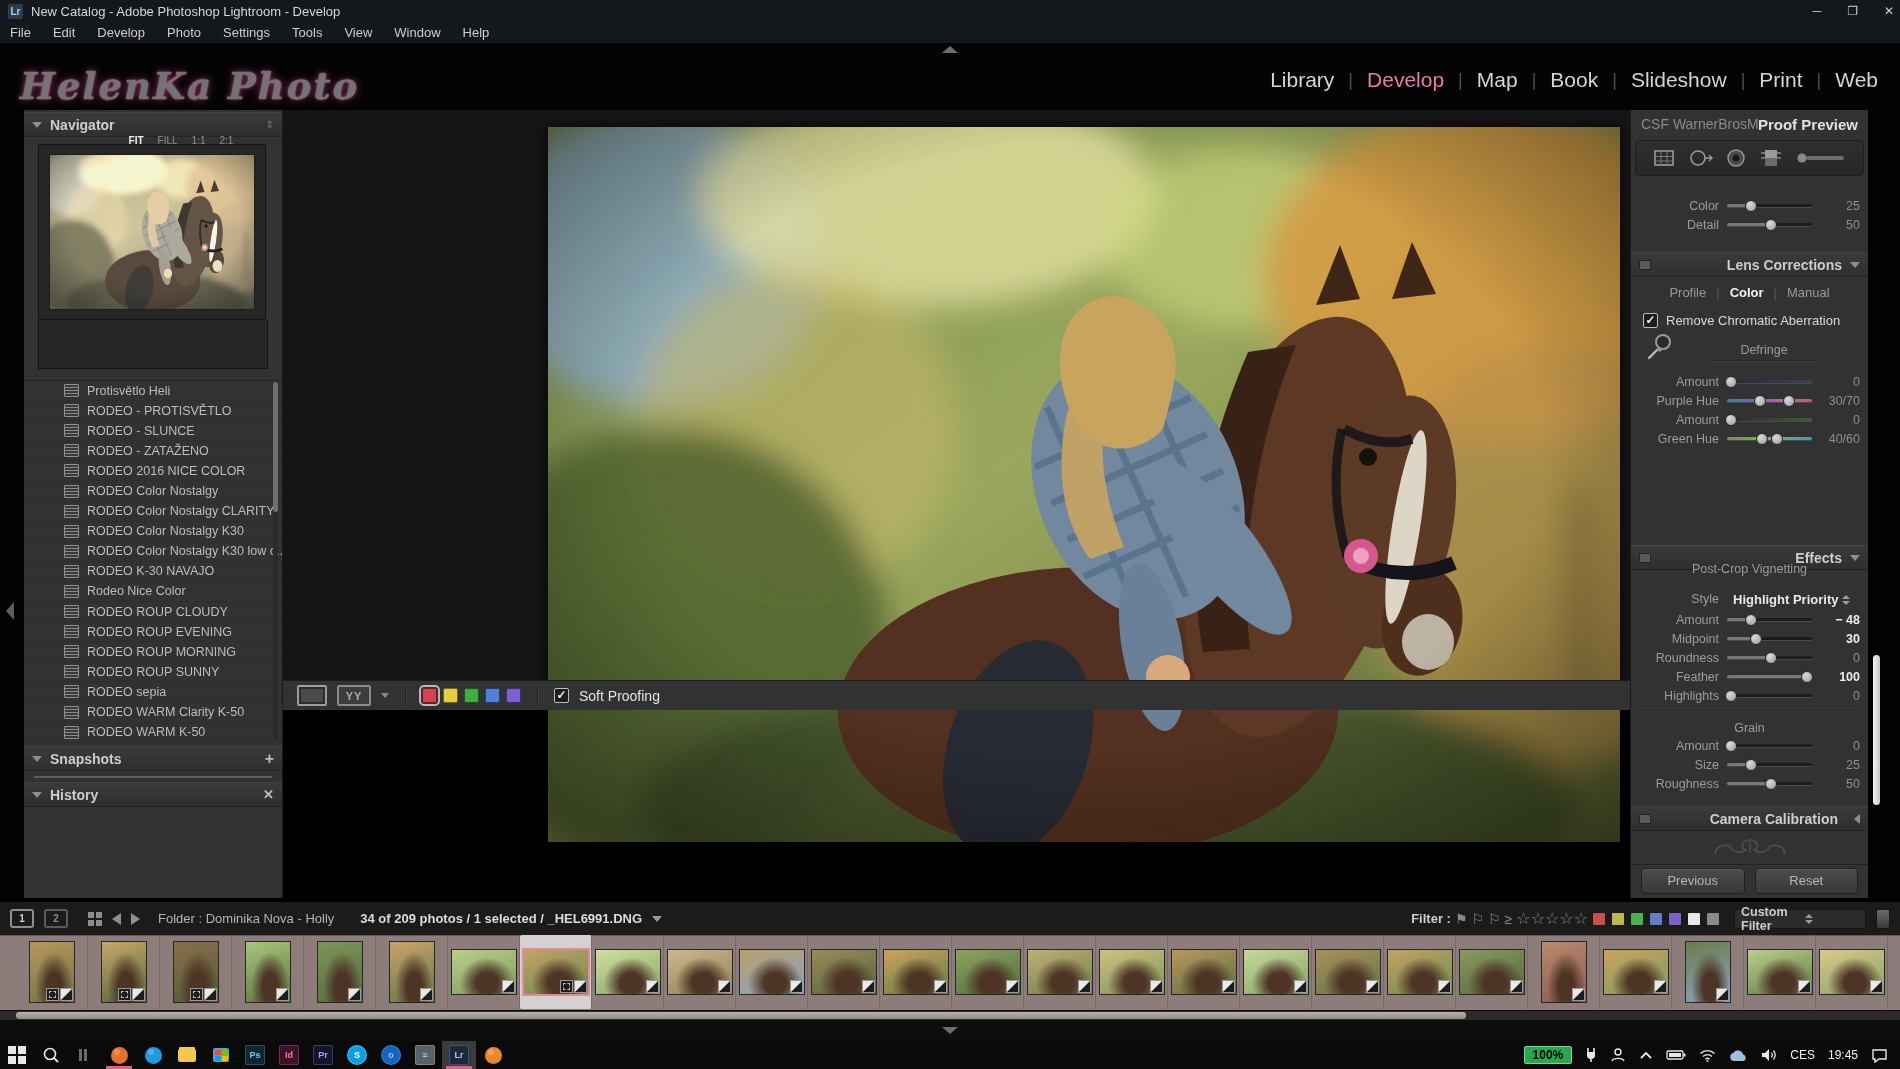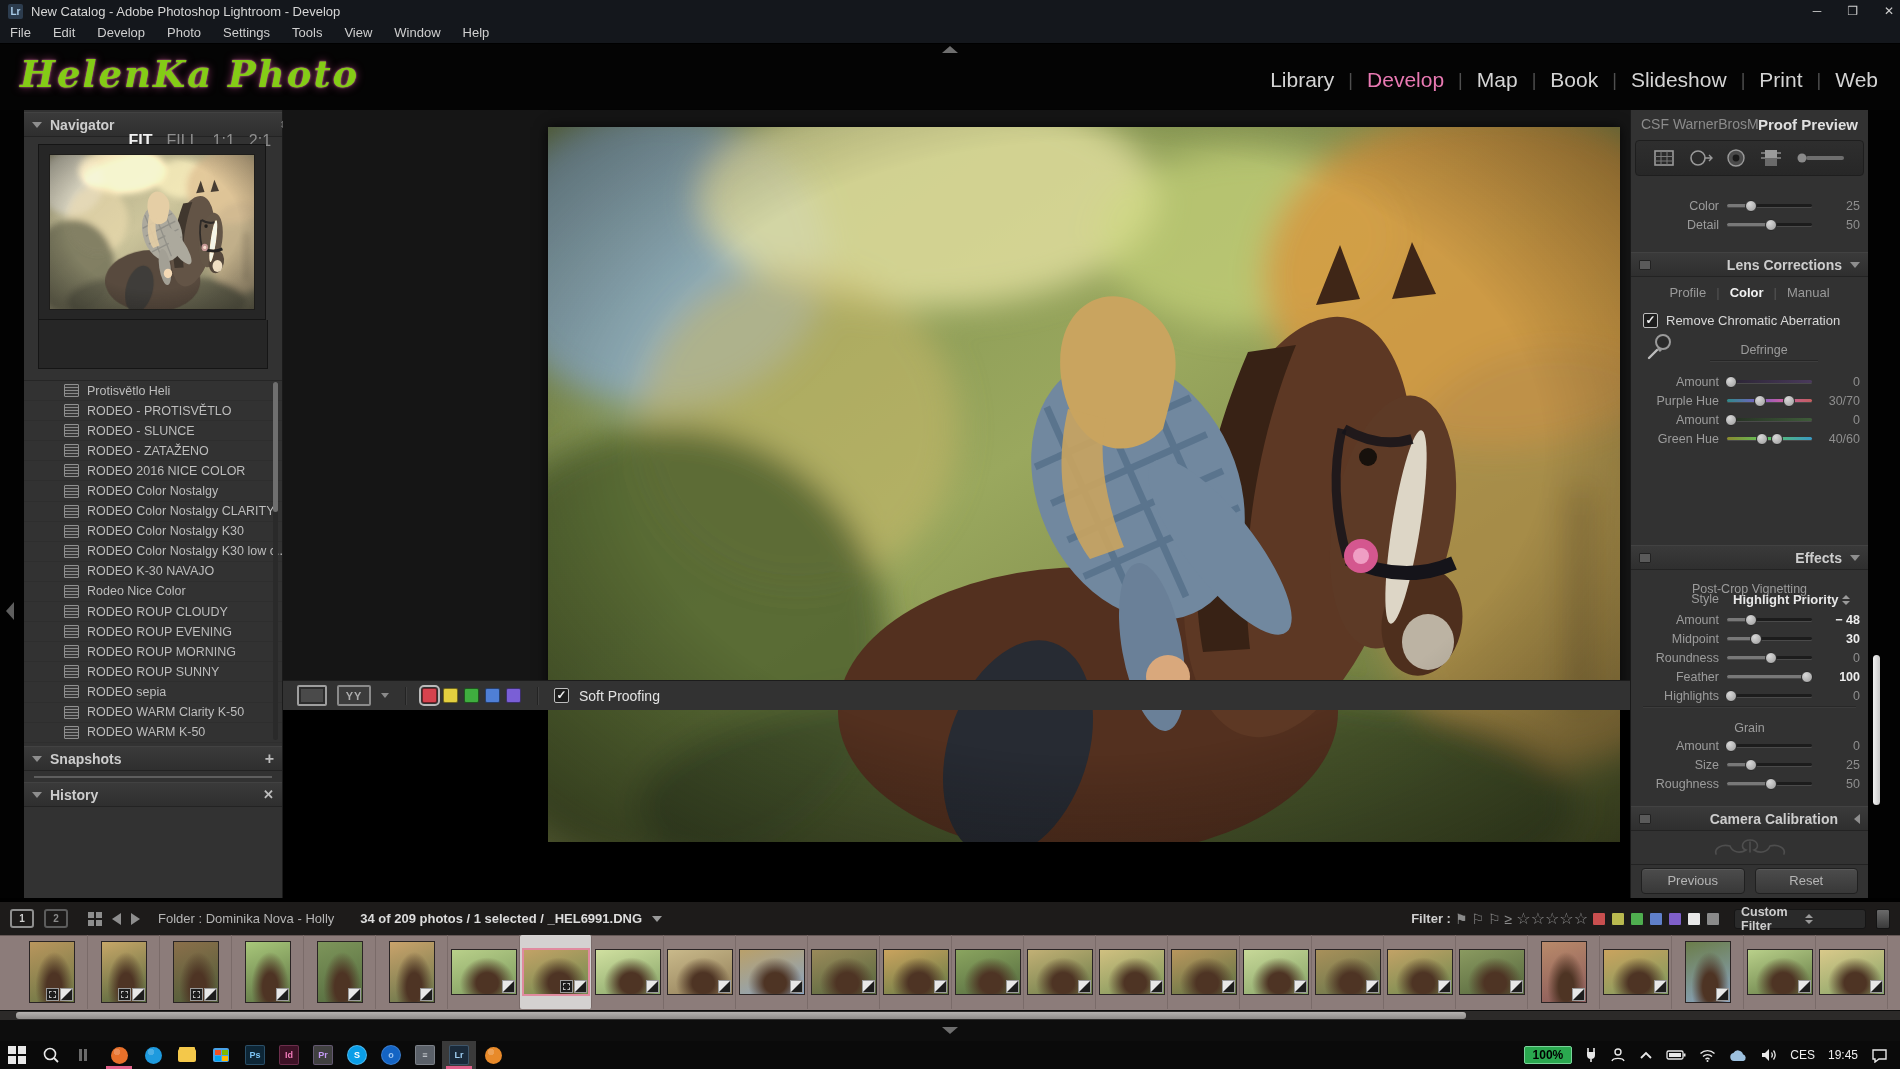--- a/index.html
+++ b/index.html
@@ -10,21 +10,21 @@
   #titlebar{position:absolute;left:0;top:0;width:1900px;height:22px;background:#14171c;display:flex;align-items:center;gap:8px;padding-left:8px;box-sizing:border-box;}
   .lr-badge{width:15px;height:15px;background:#2c3c4e;color:#aacdea;font-size:10px;font-weight:bold;display:flex;align-items:center;justify-content:center;border-radius:2px;}
   #title-text{font-size:13px;color:#d6d6d6;}
   #winctl{position:absolute;right:6px;top:0;height:22px;display:flex;align-items:center;gap:26px;color:#cfcfcf;font-size:12px;}
   #winctl span{cursor:default;}
   #menubar{position:absolute;left:0;top:22px;width:1900px;height:22px;background:#14171c;display:flex;align-items:center;gap:22px;padding-left:10px;box-sizing:border-box;border-bottom:1px solid #000;}
   .mitem{font-size:13px;color:#cfcfcf;}
   
   #header{position:absolute;left:0;top:44px;width:1900px;height:66px;background:#040404;}
   #top-arrow{position:absolute;left:942px;top:2px;width:0;height:0;border-left:8px solid transparent;border-right:8px solid transparent;border-bottom:7px solid #6e6e6e;}
-  #logo{position:absolute;left:20px;top:8px;font-family:"DejaVu Serif",serif;font-style:italic;font-weight:bold;font-size:37px;color:#84cc16;text-shadow:0 0 8px rgba(240,90,170,.55),0 0 2px rgba(255,160,210,.8);letter-spacing:2px;}
+  #logo{position:absolute;left:20px;top:20px;font-family:"DejaVu Serif",serif;font-style:italic;font-weight:bold;font-size:37px;color:#737373;text-shadow:0 0 8px rgba(240,90,170,.55),0 0 2px rgba(255,160,210,.8);letter-spacing:2px;}
   #modules{position:absolute;right:22px;top:24px;display:flex;align-items:center;gap:14px;}
   .module{font-size:21px;color:#d4d4d4;}
   .module.active{color:#e879b2;}
   .msep{color:#4f4f4f;font-size:18px;}
   
   #main{position:absolute;left:0;top:110px;width:1900px;height:788px;background:#000;}
   #left-edge{position:absolute;left:0;top:0;width:24px;height:788px;background:#020202;}
   .edge-arrow-l{position:absolute;left:6px;top:492px;width:0;height:0;border-top:9px solid transparent;border-bottom:9px solid transparent;border-right:8px solid #5e5e5e;}
   #left-panel{position:absolute;left:24px;top:0;width:258px;height:788px;background:#323232;border-right:1px solid #1a1a1a;}
   #right-panel{position:absolute;left:1630px;top:0;width:237px;height:788px;background:#323232;border-left:1px solid #1a1a1a;}
@@ -34,21 +34,21 @@
   #photo{position:absolute;left:265px;top:17px;width:1072px;height:715px;box-shadow:0 0 12px rgba(0,0,0,.8);}
   #photo svg,#nav-preview svg{display:block;width:100%;height:100%;}
   
   .phead{position:absolute;left:0;right:0;height:25px;background:linear-gradient(#3a3a3a,#2f2f2f);border-top:1px solid #424242;border-bottom:1px solid #232323;display:flex;align-items:center;padding:0 8px;box-sizing:border-box;gap:8px;}
   .phead .ptitle{font-weight:bold;font-size:14px;color:#cdcdcd;}
   .tri-d{width:0;height:0;border-left:5px solid transparent;border-right:5px solid transparent;border-top:6px solid #8e8e8e;}
   .tri-l{width:0;height:0;border-top:5px solid transparent;border-bottom:5px solid transparent;border-right:6px solid #8e8e8e;margin-left:auto;}
   .switch-mini{width:10px;height:8px;background:#5a5a5a;border:1px solid #222;border-radius:1px;margin-right:2px;}
   
   #nav-head{top:2px;}
-  #nav-head .zopt{font-size:16px;color:#8e8e8e;margin-left:6px;margin-top:32px;}
+  #nav-head .zopt{font-size:10px;color:#8e8e8e;margin-left:6px;margin-top:32px;}
   #nav-head .zopt.on{color:#f0f0f0;font-weight:bold;}
   #nav-head .zcaret{margin-left:auto;color:#7a7a7a;font-size:10px;}
   #nav-preview{position:absolute;left:14px;top:34px;width:228px;height:176px;background:#262626;border:1px solid #151515;padding:10px 11px;box-sizing:border-box;}
   #nav-preview .ph{width:100%;height:100%;filter:sepia(.65) saturate(.75) brightness(1.14) contrast(.92);outline:1px solid #101010;}
   #nav-tail{position:absolute;left:14px;top:210px;width:228px;height:48px;background:#262626;border:1px solid #151515;border-top:none;}
   
   #preset-list{position:absolute;left:0;top:270px;width:258px;height:362px;border-top:1px solid #262626;}
   .preset{height:20.1px;display:flex;align-items:center;gap:8px;padding-left:40px;border-bottom:1px solid #2e2e2e;box-sizing:border-box;}
   .preset-icon{width:13px;height:11px;border:1px solid #909090;border-radius:1px;background:repeating-linear-gradient(#3a3a3a 0 2px,#8a8a8a 2px 3px);flex:0 0 auto;}
   .preset span.lbl{font-size:12.5px;color:#bdbdbd;white-space:nowrap;}
@@ -97,21 +97,21 @@
   #lens-head{top:142px;} #fx-head{top:435px;} #cc-head{top:696px;}
   #lens-tabs{top:172px;height:20px;display:flex;align-items:center;justify-content:center;gap:10px;font-size:13px;}
   .ltab{color:#9a9a9a;} .ltab.on{color:#f2f2f2;font-weight:bold;}
   .tabsep{color:#555;}
   #ca-row{top:200px;height:20px;display:flex;align-items:center;gap:8px;padding-left:12px;}
   #ca-label{font-size:13px;color:#d8d8d8;}
   #defringe-row{top:234px;height:16px;display:flex;align-items:center;justify-content:center;margin-left:29px;}
   #defringe-label{font-size:12.5px;color:#9c9c9c;border-bottom:1px solid #262626;box-shadow:0 1px 0 #3d3d3d;padding:0 30px 3px;}
   #dropper{position:absolute;left:14px;top:222px;}
   #lens-sliders{top:262px;}
-  #fx-vig-label{top:472px;text-align:center;font-size:12.5px;color:#9c9c9c;}
+  #fx-vig-label{top:452px;text-align:center;font-size:12.5px;color:#9c9c9c;}
   #fx-style{top:480px;height:18px;display:flex;align-items:center;padding:0 8px 0 16px;}
   #fx-style .sl-label{flex:0 0 72px;}
   #style-value{font-size:13px;color:#e8e8e8;font-weight:bold;margin-left:14px;}
   .updown{display:inline-flex;flex-direction:column;gap:2px;margin-left:4px;vertical-align:middle;}
   .updown i{display:block;width:0;height:0;border-left:4px solid transparent;border-right:4px solid transparent;}
   .updown .u{border-bottom:4px solid #9a9a9a;} .updown .d{border-top:4px solid #9a9a9a;}
   #fx-sliders{top:500px;} #grain-label{top:611px;text-align:center;font-size:12.5px;color:#9c9c9c;}
   #grain-sliders{top:626px;}
   #fx-sep{top:596px;left:12px;right:12px;height:1px;background:#282828;box-shadow:0 1px 0 #3c3c3c;}
   #flourish{top:724px;text-align:center;color:#4e4e4e;}
@@ -912,21 +912,21 @@
             <i style="width: 6px; height: 5px; background: rgb(255, 185, 0);"></i>
           </div>
         </div>
         <div class="tb-item">
           <div class="tile" style="background: rgb(13, 38, 54); color: rgb(124, 196, 244); border: 1px solid rgba(124, 196, 244, 0.267);">Ps</div>
         </div>
         <div class="tb-item">
           <div class="tile" style="background: rgb(61, 18, 38); color: rgb(240, 122, 184); border: 1px solid rgba(240, 122, 184, 0.267);">Id</div>
         </div>
         <div class="tb-item">
-          <div class="tile" style="background: #404040; color: rgb(196, 154, 244); border: 1px solid rgba(196, 154, 244, 0.267);">Pr</div>
+          <div class="tile" style="background: #0f172a; color: rgb(196, 154, 244); border: 1px solid rgba(196, 154, 244, 0.267);">Pr</div>
         </div>
         <div class="tb-item">
           <div class="tile" style="background: rgb(10, 158, 232); color: rgb(255, 255, 255); border: 1px solid rgba(255, 255, 255, 0.267); border-radius: 50%;">S</div>
         </div>
         <div class="tb-item">
           <div class="tile" style="background: rgb(20, 100, 196); color: rgb(156, 196, 240); border: 1px solid rgba(156, 196, 240, 0.267); border-radius: 50%;">o</div>
         </div>
         <div class="tb-item">
           <div class="tile" style="background: rgb(90, 96, 104); color: rgb(216, 220, 224); border: 1px solid rgba(216, 220, 224, 0.267);">≡</div>
         </div>

